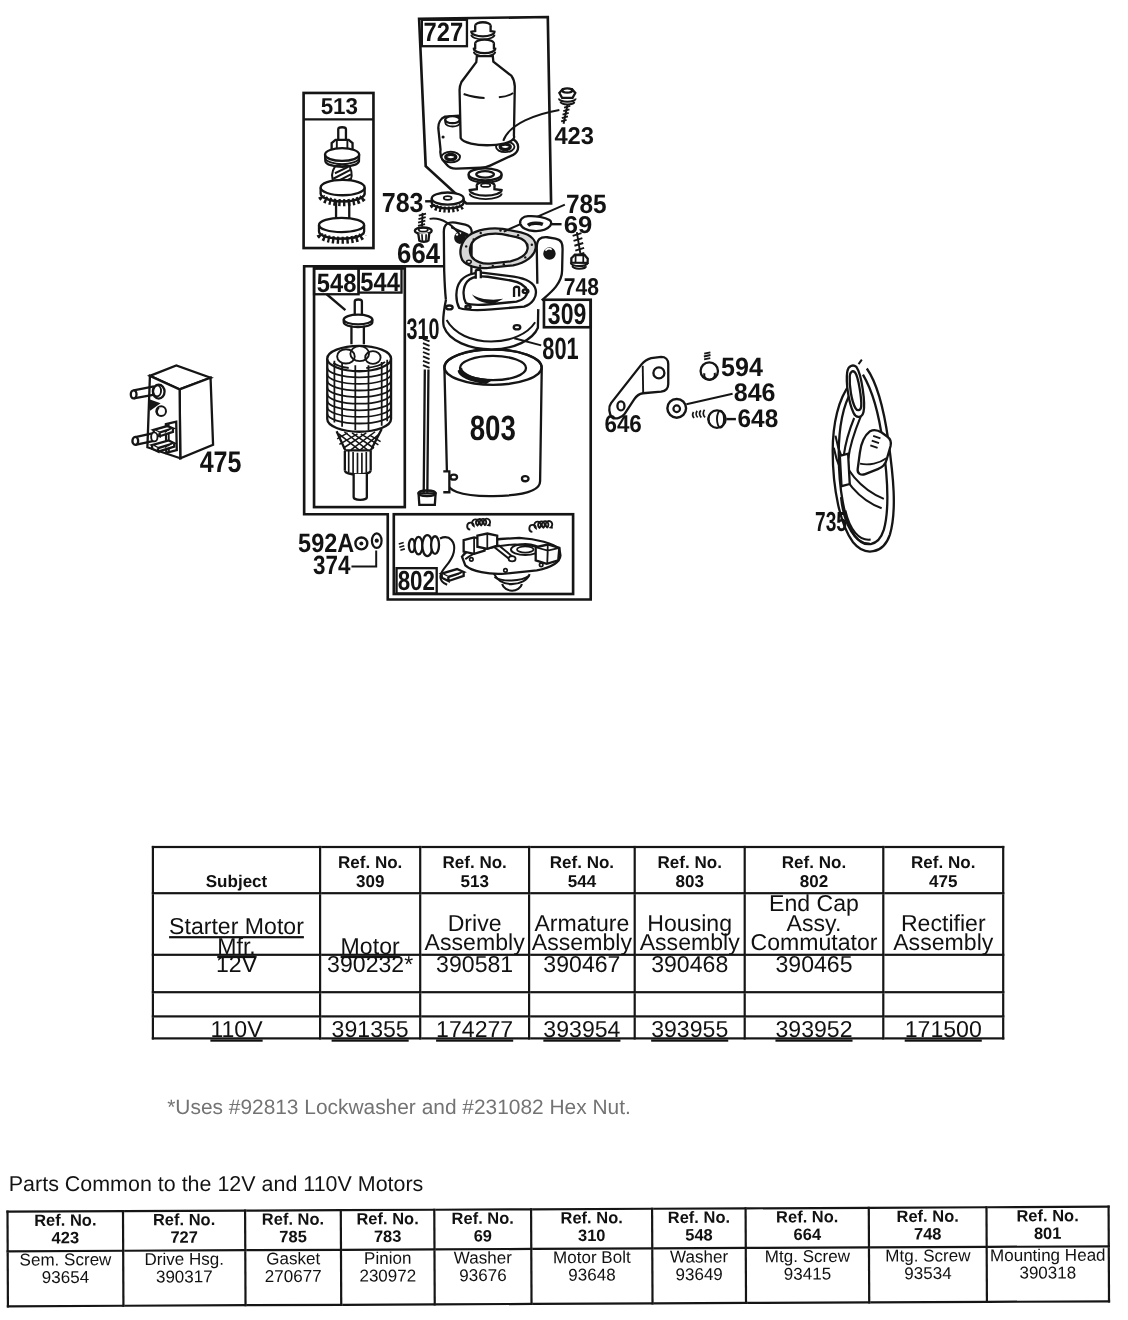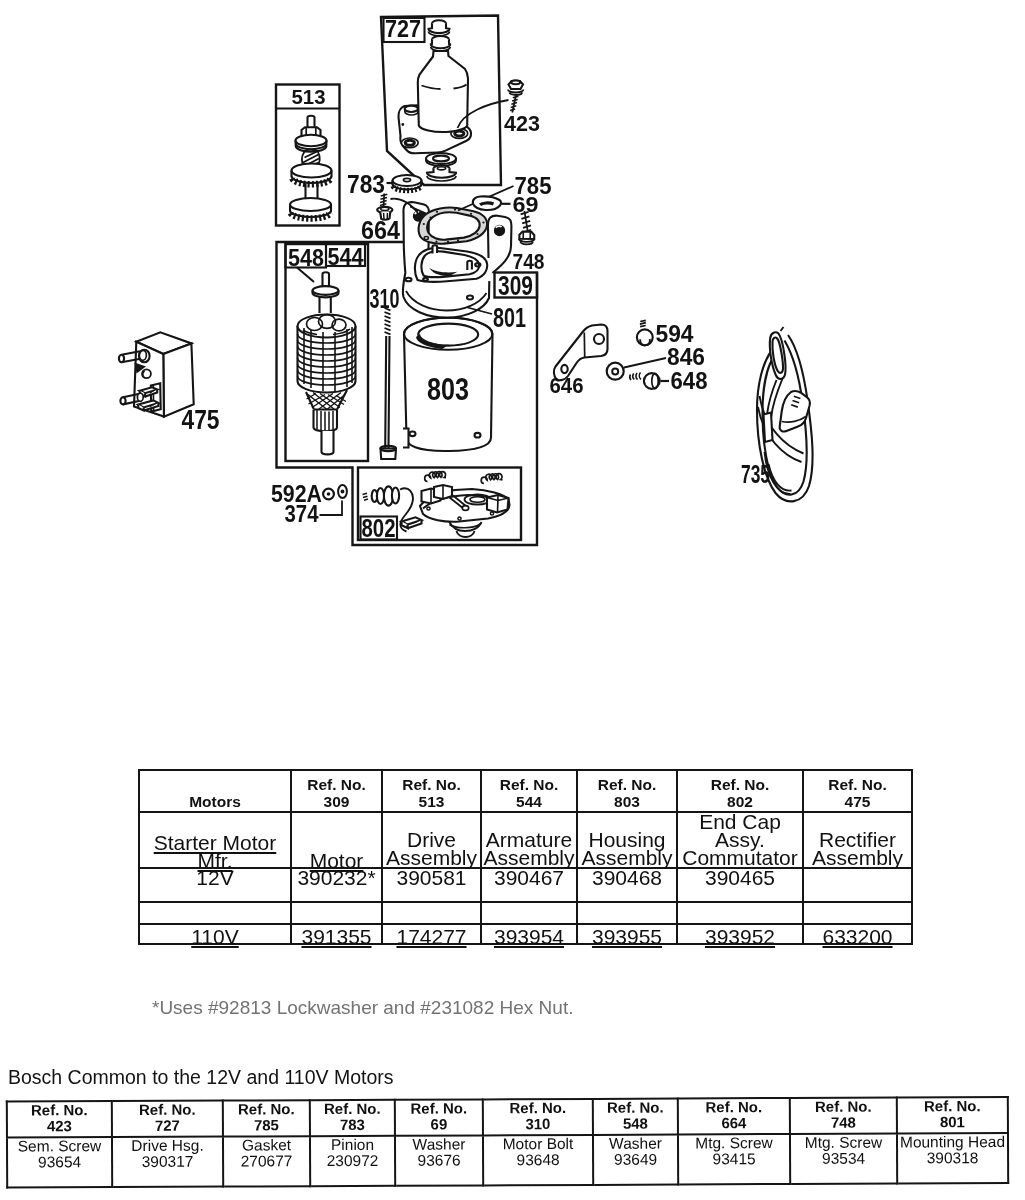--- a/index.html
+++ b/index.html
@@ -543,21 +543,21 @@
         <col style="width:152px">
         <col style="width:91px">
         <col style="width:99px">
         <col style="width:96px">
         <col style="width:100px">
         <col style="width:126px">
         <col style="width:109px">
       </colgroup>
  <tbody>
         <tr class="hd" style="height:42px">
-  <td class="hd">Motors</td>
+  <td class="hd">Subject</td>
   <td class="hd">Ref. No.<br>309</td>
   <td class="hd">Ref. No.<br>513</td>
   <td class="hd">Ref. No.<br>544</td>
   <td class="hd">Ref. No.<br>803</td>
   <td class="hd">Ref. No.<br>802</td>
   <td class="hd">Ref. No.<br>475</td>
  </tr>
  <tr class="r2" style="height:38px">
   <td><span class="dn3">Starter Motor Mfr.</span></td>
   <td><span class="dn3">Motor</span></td>
@@ -585,28 +585,28 @@
           <td></td>
           <td></td>
  </tr>
  <tr class="r6" style="height:16px">
   <td><span class="dn3">110V</span></td>
           <td><span class="dn3">391355</span></td>
           <td><span class="dn3">174277</span></td>
           <td><span class="dn3">393954</span></td>
           <td><span class="dn3">393955</span></td>
           <td><span class="dn3">393952</span></td>
-          <td><span class="dn3">633200</span></td>
+          <td><span class="dn3">171500</span></td>
  </tr>
 </tbody>
     </table>
 
 <div class="note">*Uses #92813 Lockwasher and #231082 Hex Nut.</div>
 
-<div class="head2">Bosch Common to the 12V and 110V Motors</div>
+<div class="head2">Parts Common to the 12V and 110V Motors</div>
 
 <table id="t2">
  <colgroup>
         <col style="width:105px">
         <col style="width:111px">
         <col style="width:87px">
         <col style="width:85px">
         <col style="width:88px">
         <col style="width:110px">
         <col style="width:85px">

